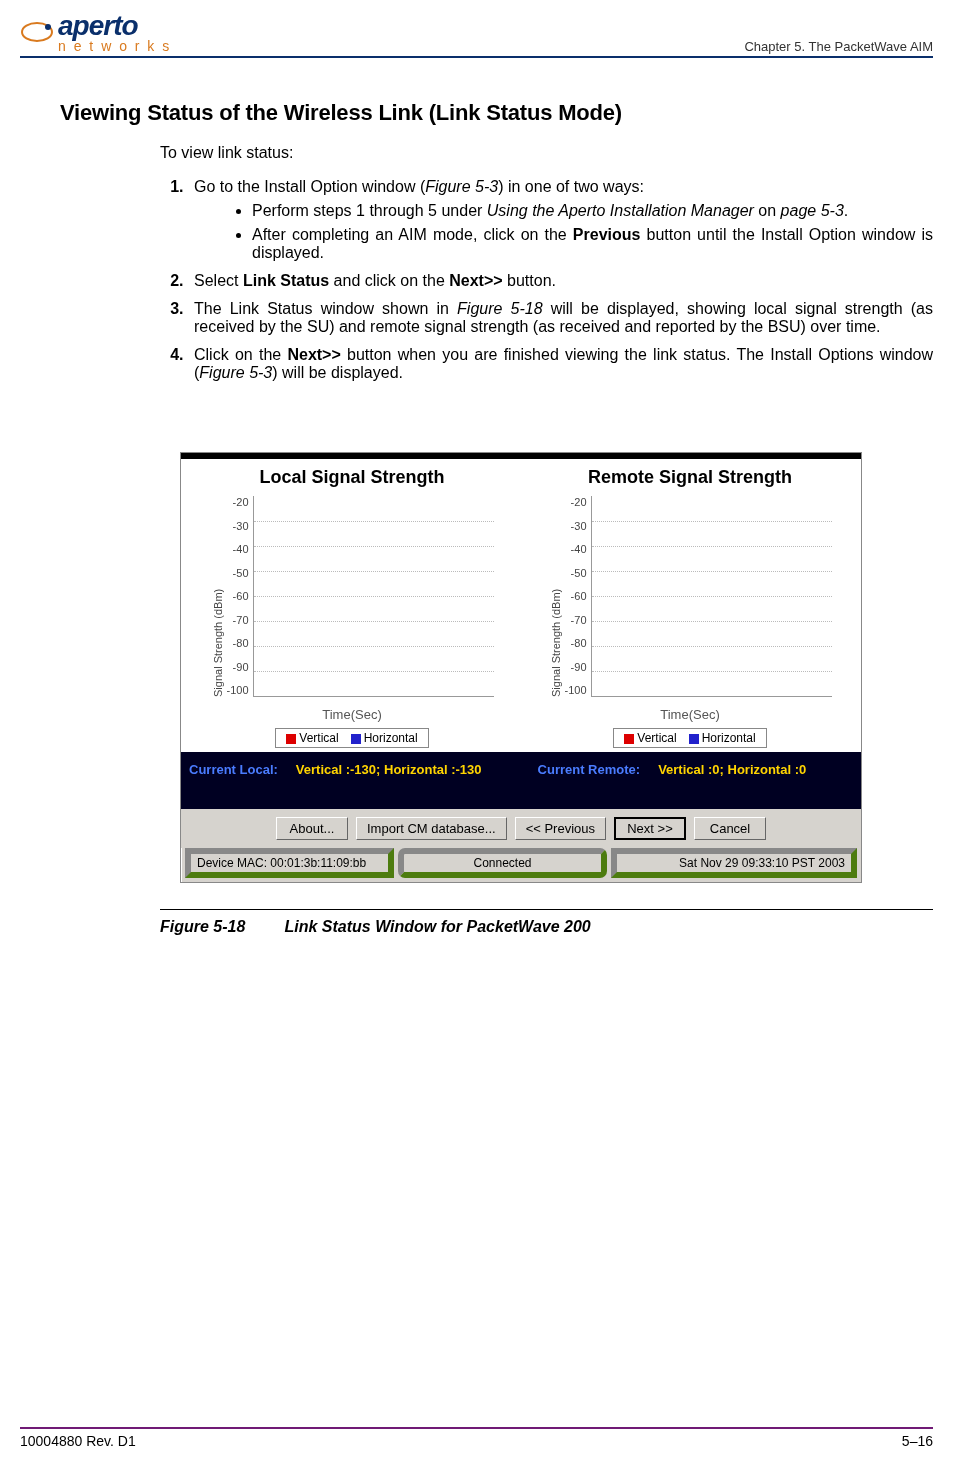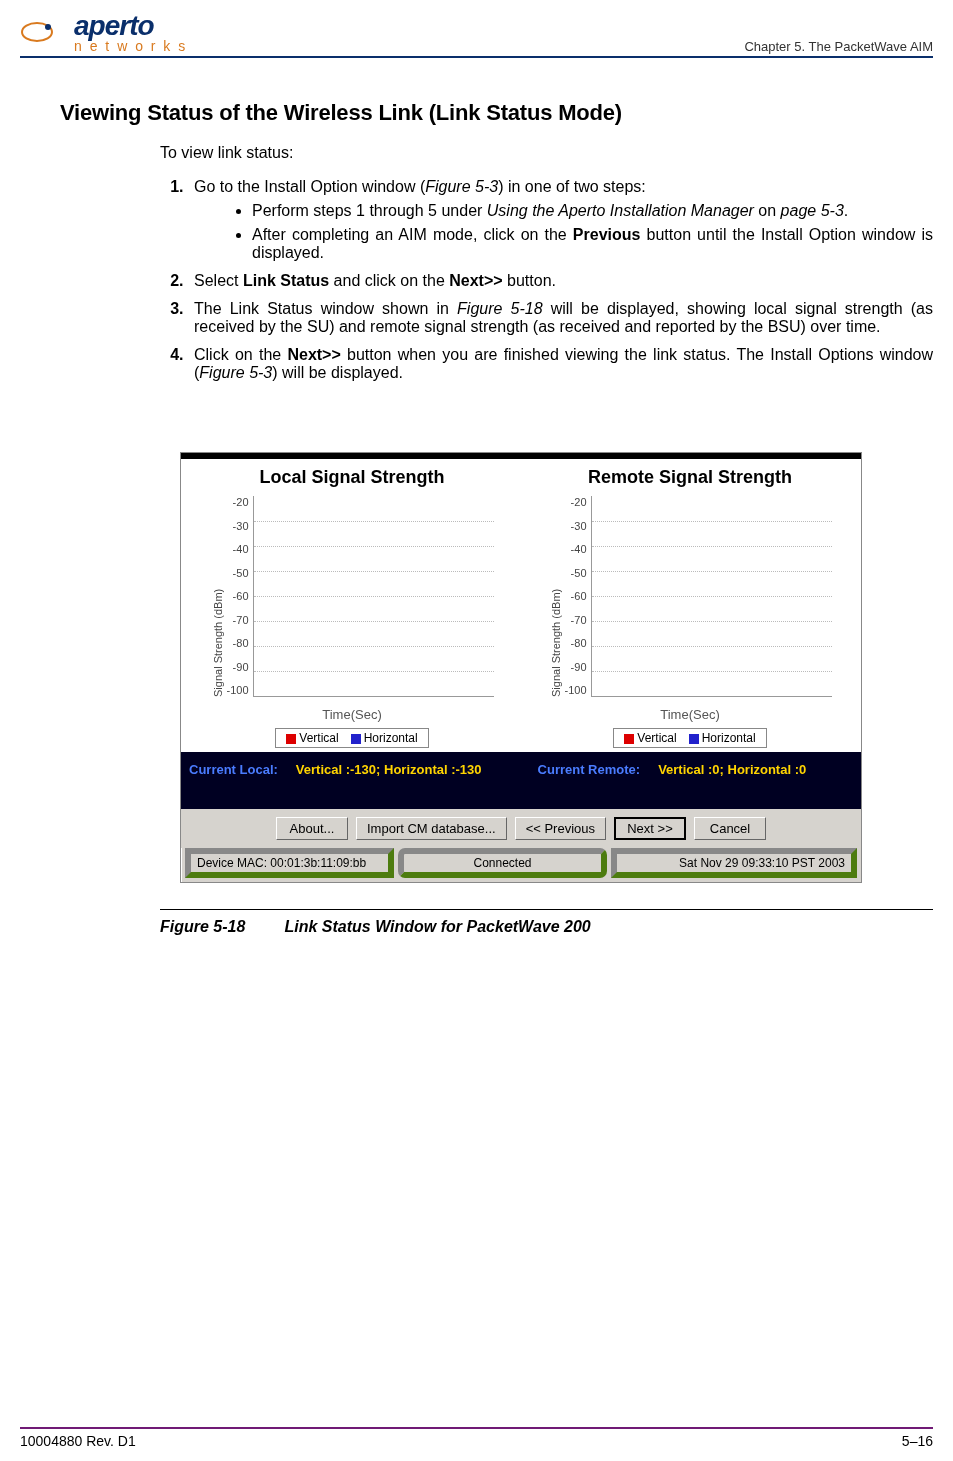--- a/index.html
+++ b/index.html
@@ -16,21 +16,21 @@
     min-height: 1461px;
     position: relative;
   }
   .topbar {
     display: flex;
     justify-content: space-between;
     align-items: flex-end;
     border-bottom: 2px solid #0a2f6b;
     padding-bottom: 2px;
   }
-  .logo { display:flex; align-items:center; gap:20px; }
+  .logo { display:flex; align-items:center; gap:4px; }
   .logo-text { font-size:28px; font-weight:bold; color:#0a2f6b; font-style:italic; letter-spacing:-1px;}
   .logo-sub { font-size:14px; color:#d97a1f; letter-spacing:2px; margin-top:-4px; }
   .logo-swirl { width:34px; height:34px; position:relative; }
   .chapter-label { font-size:13px; color:#333; }
   h1.section-title {
     font-size: 22px;
     font-weight: 700;
     margin: 42px 0 18px 40px;
     letter-spacing: -0.2px;
   }
@@ -115,21 +115,21 @@
     </div>
     <div class="chapter-label">Chapter 5.  The PacketWave AIM</div>
   </div>
 
   <h1 class="section-title">Viewing Status of the Wireless Link (Link Status Mode)</h1>
 
   <p class="intro">To view link status:</p>
 
   <ol class="steps">
     <li>
-      <span>Go to the Install Option window (</span><span class="em">Figure 5-3</span><span>) in one of two steps:</span>
+      <span>Go to the Install Option window (</span><span class="em">Figure 5-3</span><span>) in one of two ways:</span>
       <ul class="sub">
         <li><span>Perform steps 1 through 5 under </span><span class="em">Using the Aperto Installation Manager</span><span> on </span><span class="em">page 5-3</span><span>.</span></li>
         <li><span>After completing an AIM mode, click on the </span><span class="bold">Previous</span><span> button until the Install Option window is displayed.</span></li>
       </ul>
     </li>
     <li><span>Select </span><span class="bold">Link Status</span><span> and click on the </span><span class="bold">Next&gt;&gt;</span><span> button.</span></li>
     <li><span>The Link Status window shown in </span><span class="em">Figure 5-18</span><span> will be displayed, showing local signal strength (as received by the SU) and remote signal strength (as received and reported by the BSU) over time.</span></li>
     <li><span>Click on the </span><span class="bold">Next&gt;&gt;</span><span> button when you are finished viewing the link status. The Install Options window (</span><span class="em">Figure 5-3</span><span>) will be displayed.</span></li>
   </ol>
 

